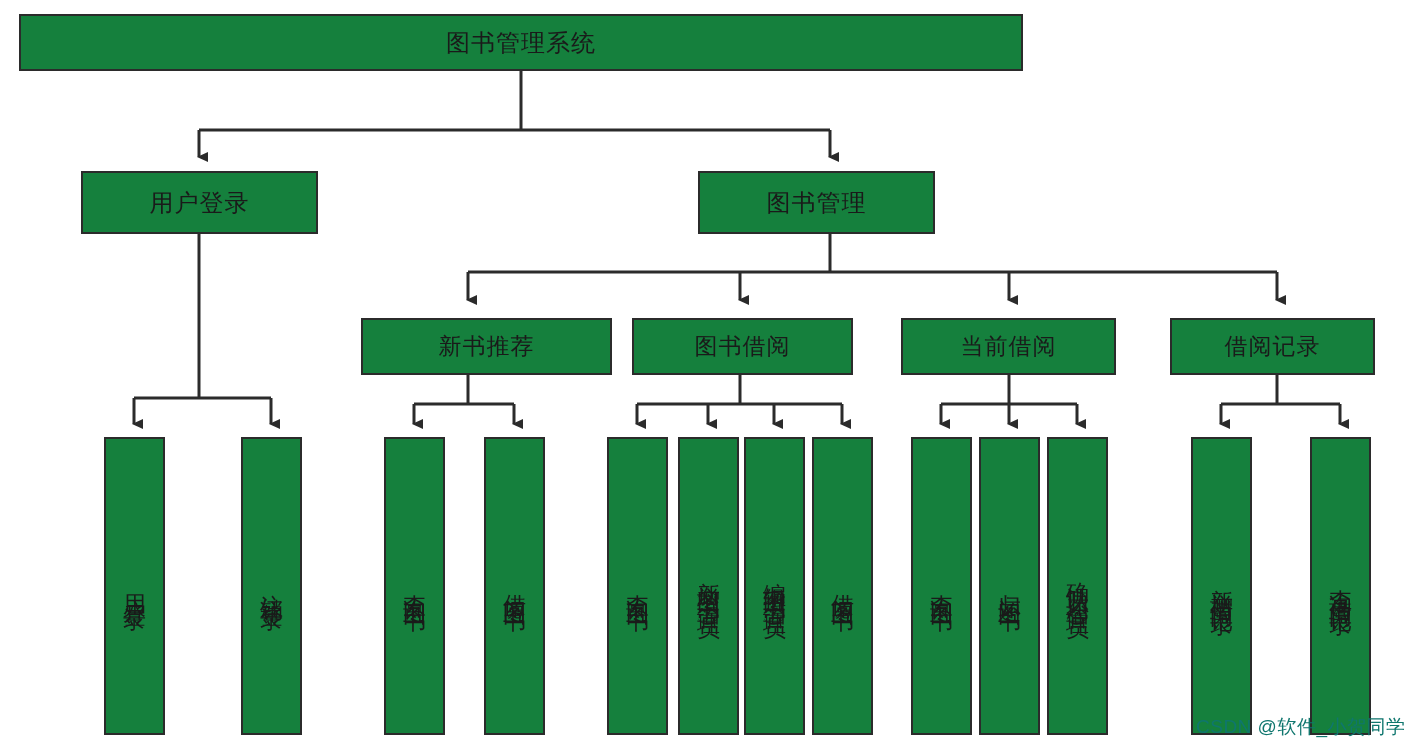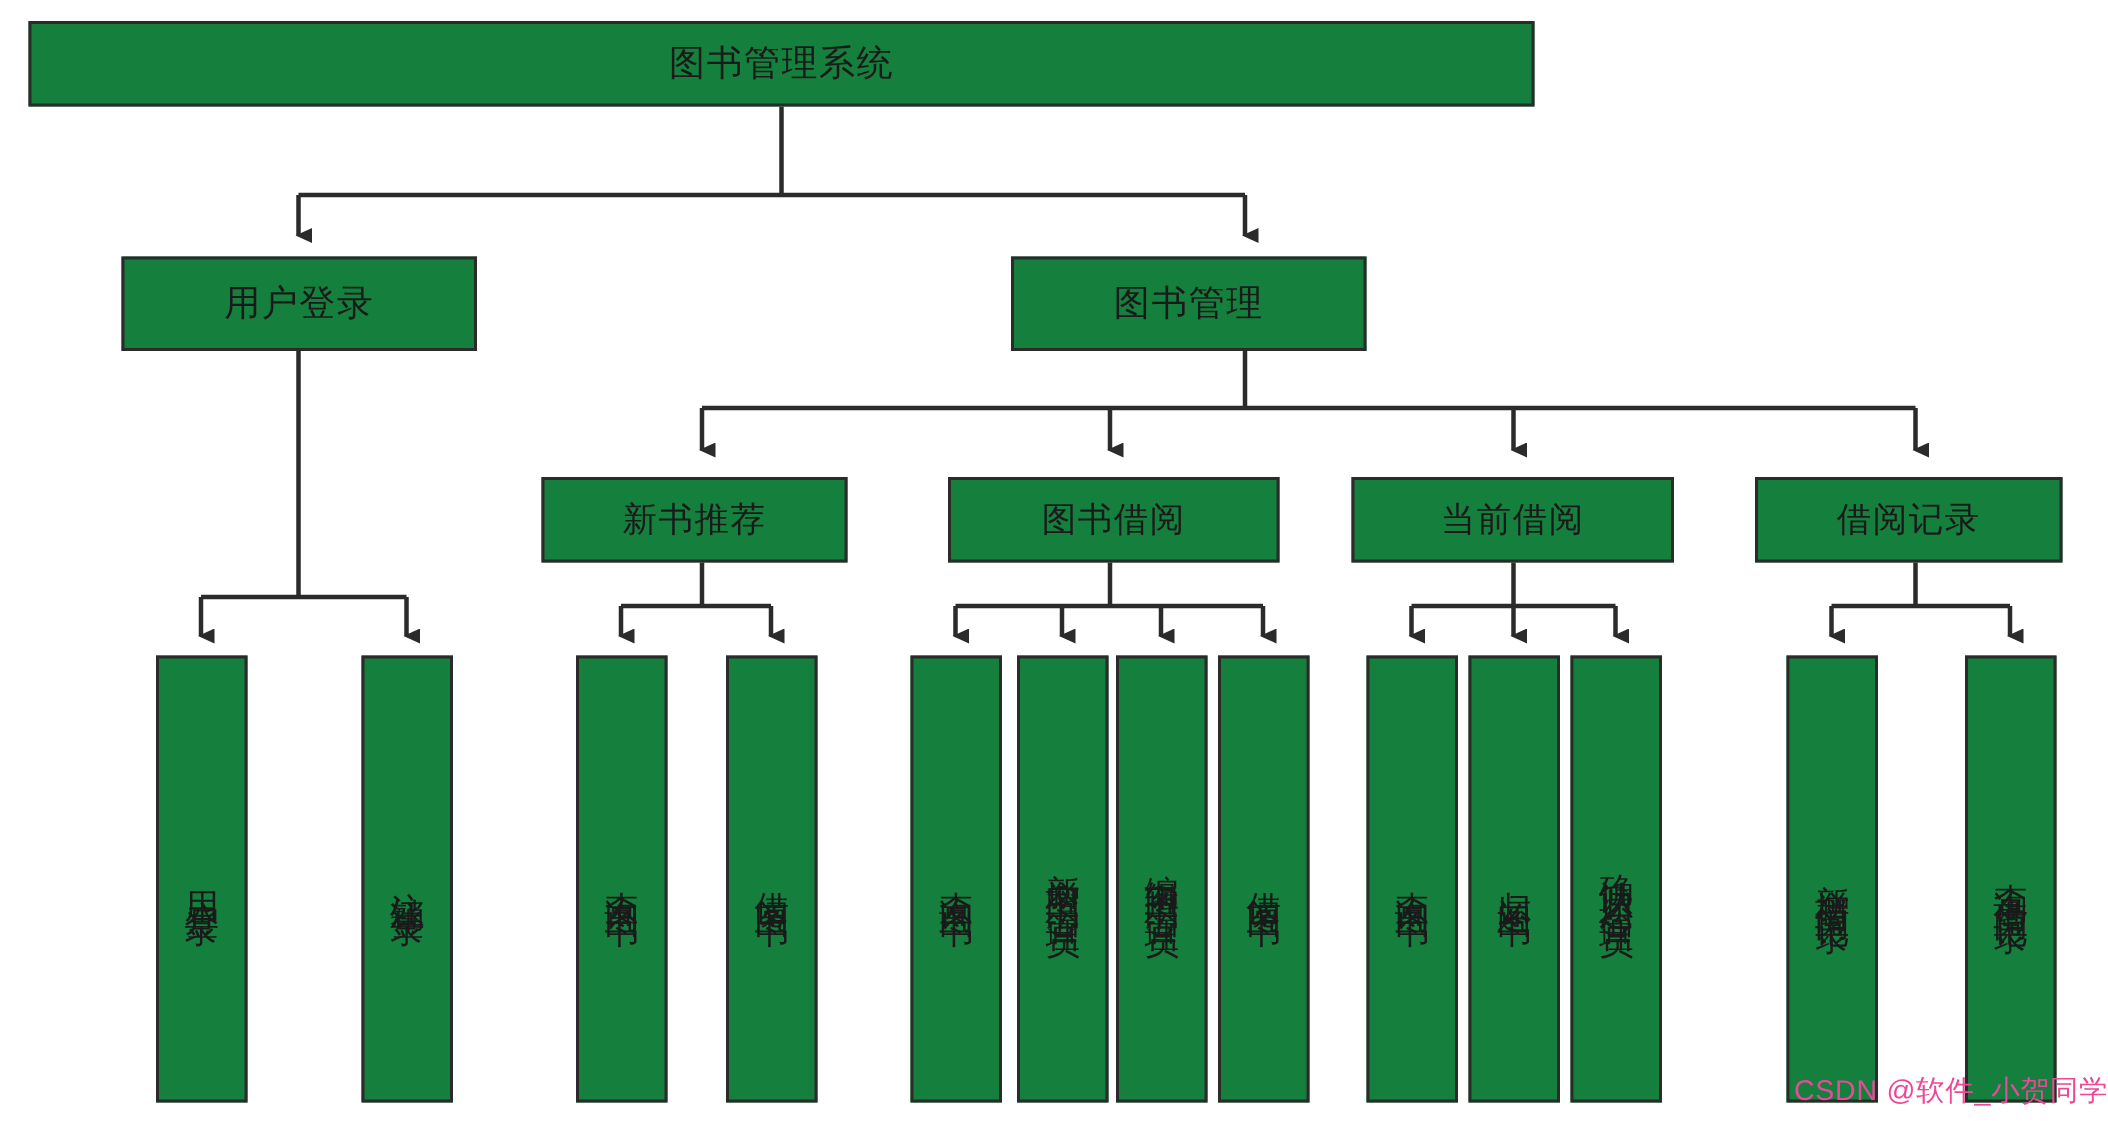--- a/index.html
+++ b/index.html
@@ -53,21 +53,21 @@
     letter-spacing: 5px;
     line-height: 1;
     white-space: nowrap;
     max-height: 100%;
   }
   .node.root .label { font-size: 24px; }
   .node.level2 .label { font-size: 24px; }
   .watermark {
     position: absolute;
     font-size: 19px;
-    color: #ec4899;
+    color: #0f766e;
     white-space: nowrap;
     letter-spacing: 0.5px;
   }
 </style>
 </head>
 <body>
 
 <div id="canvas">
 
   <svg class="connectors" viewBox="0 0 1405 747">
@@ -120,25 +120,25 @@
     </g>
   </svg>
 
   <div class="node root" style="left:19px; top:14px; width:1004px; height:57px;">
     <span class="label">图书管理系统</span>
   </div>
 
   <div class="node level2" style="left:81px; top:171px; width:237px; height:63px;">
     <span class="label">用户登录</span>
   </div>
-  <div class="node level2" style="left:674px; top:171px; width:237px; height:63px;">
+  <div class="node level2" style="left:698px; top:171px; width:237px; height:63px;">
     <span class="label">图书管理</span>
   </div>
 
-  <div class="node level3" style="left:361px; top:318px; width:204px; height:57px;">
+  <div class="node level3" style="left:361px; top:318px; width:251px; height:57px;">
     <span class="label">新书推荐</span>
   </div>
   <div class="node level3" style="left:632px; top:318px; width:221px; height:57px;">
     <span class="label">图书借阅</span>
   </div>
   <div class="node level3" style="left:901px; top:318px; width:215px; height:57px;">
     <span class="label">当前借阅</span>
   </div>
   <div class="node level3" style="left:1170px; top:318px; width:205px; height:57px;">
     <span class="label">借阅记录</span>

